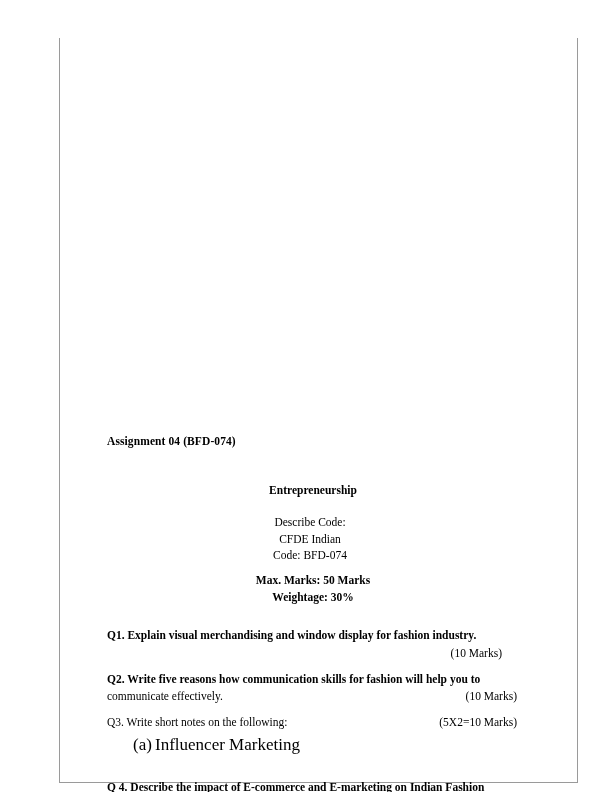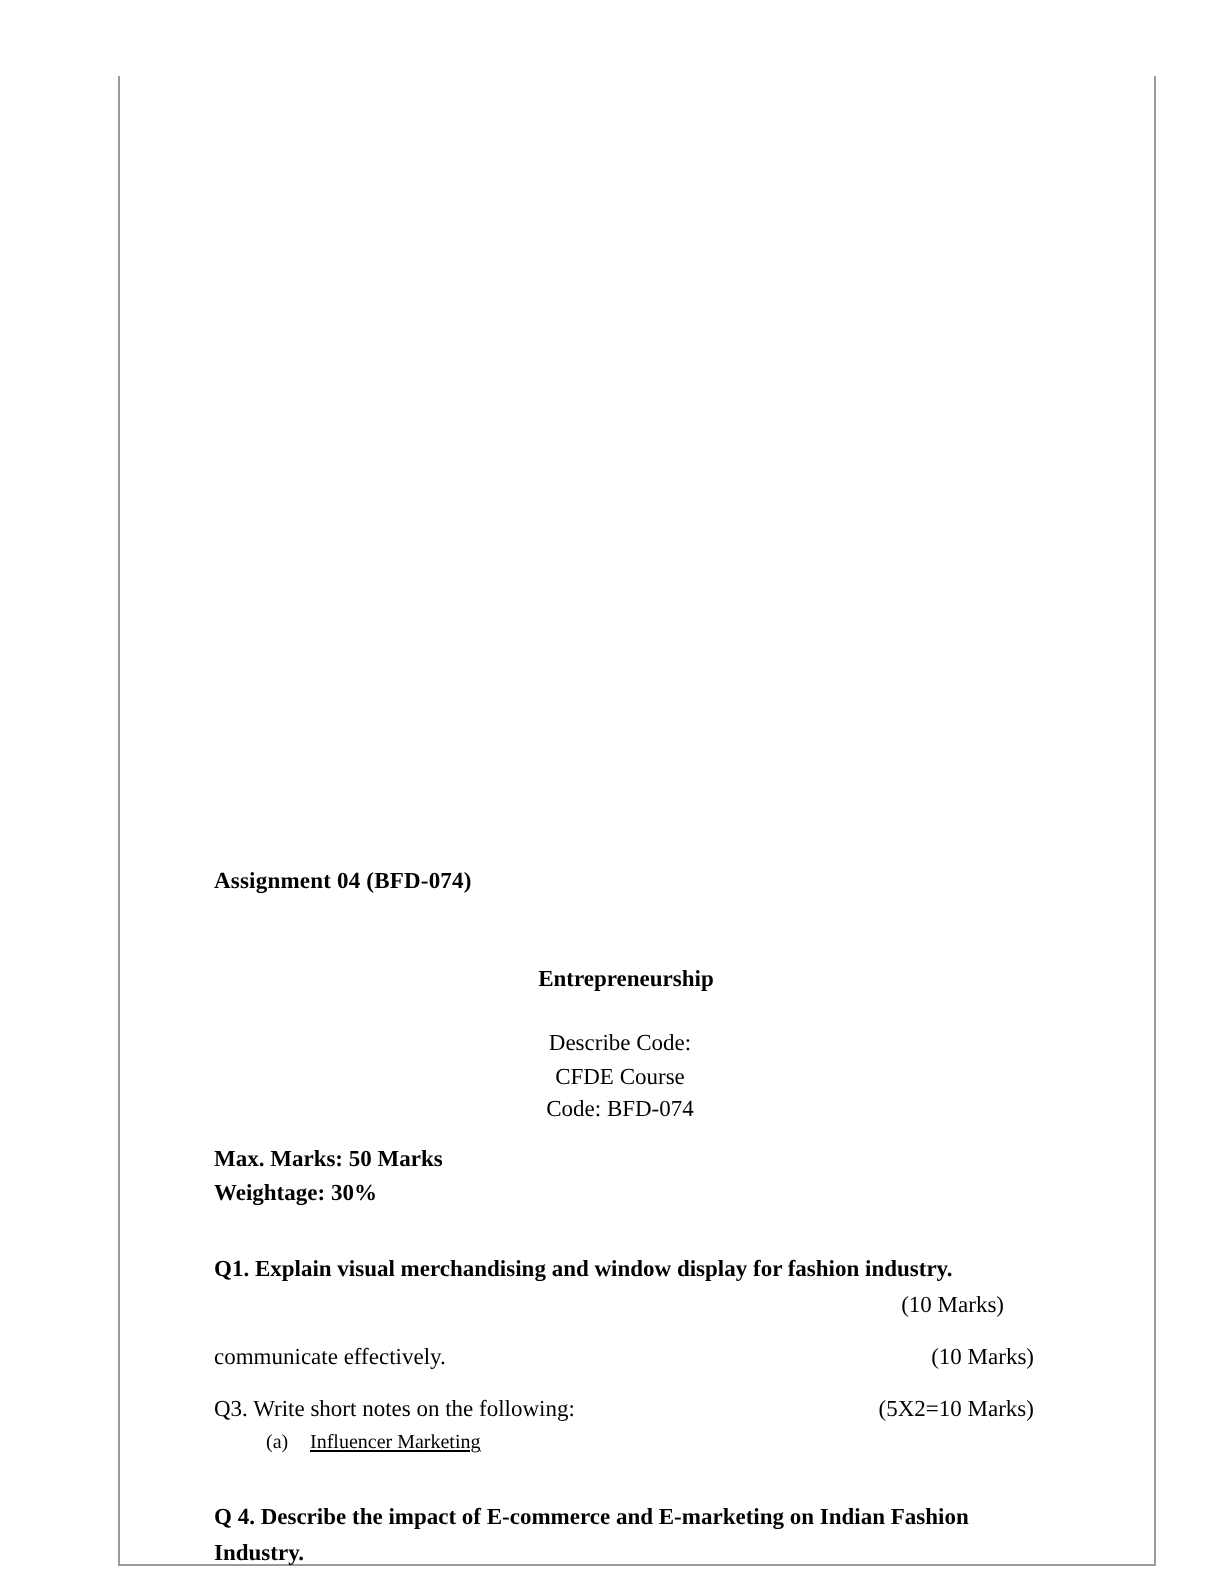--- a/index.html
+++ b/index.html
@@ -58,21 +58,21 @@
     padding-right: 8px;
   }
   .programme-block {
     text-align: center;
     font-size: 11.5px;
     line-height: 1.45;
     margin: 0 0 8px 0;
     padding-right: 14px;
   }
   .marks-block {
-    text-align: left;
+    text-align: center;
     font-weight: bold;
     font-size: 11.5px;
     line-height: 1.45;
     margin: 0 0 22px 0;
     padding-right: 8px;
   }
   .question {
     font-size: 11.5px;
     line-height: 1.5;
     margin: 0 0 9px 0;
@@ -94,23 +94,22 @@
     text-align: center;
   }
   .q3-row .marks-inline {
     padding-right: 10px;
     white-space: nowrap;
   }
   .sublist {
     margin: 0;
     padding: 0 0 0 26px;
     list-style: none;
-    font-size: 10px;
+    font-size: 17px;
     line-height: 1.5;
-    text-decoration: underline;
   }
   .sublist li {
     margin: 0;
   }
   .sublist .marker {
     display: inline-block;
     width: 22px;
   }
   .gap {
     height: 13px;
@@ -126,35 +125,36 @@
 
     <div class="doc-title">Assignment 04 (BFD-074)</div>
 
     <div class="course-block">
       <br>
       <span>Entrepreneurship</span>
     </div>
 
     <div class="programme-block">
       <span>Describe Code:</span><br>
-      <span>CFDE Course</span><br>
+      <span>CFDE Indian</span><br>
       <span>Code: BFD-074</span>
     </div>
 
     <div class="marks-block">
       <span>Max. Marks: 50 Marks</span><br>
       <span>Weightage: 30%</span>
     </div>
 
     <div class="question">
       <span class="q-line">Q1. Explain visual merchandising and window display for fashion industry.</span>
       <span class="marks-right">(10 Marks)</span>
     </div>
 
     <div class="question">
+      <span class="q-line">Q2. Write five reasons how communication skills for fashion will help you to</span>
       <span class="q3-row">
         <span>communicate effectively.</span>
         <span class="marks-inline">(10 Marks)</span>
       </span>
     </div>
 
     <div class="question">
       <span class="q3-row">
         <span>Q3. Write short notes on the following:</span>
         <span class="marks-inline">(5X2=10 Marks)</span>

